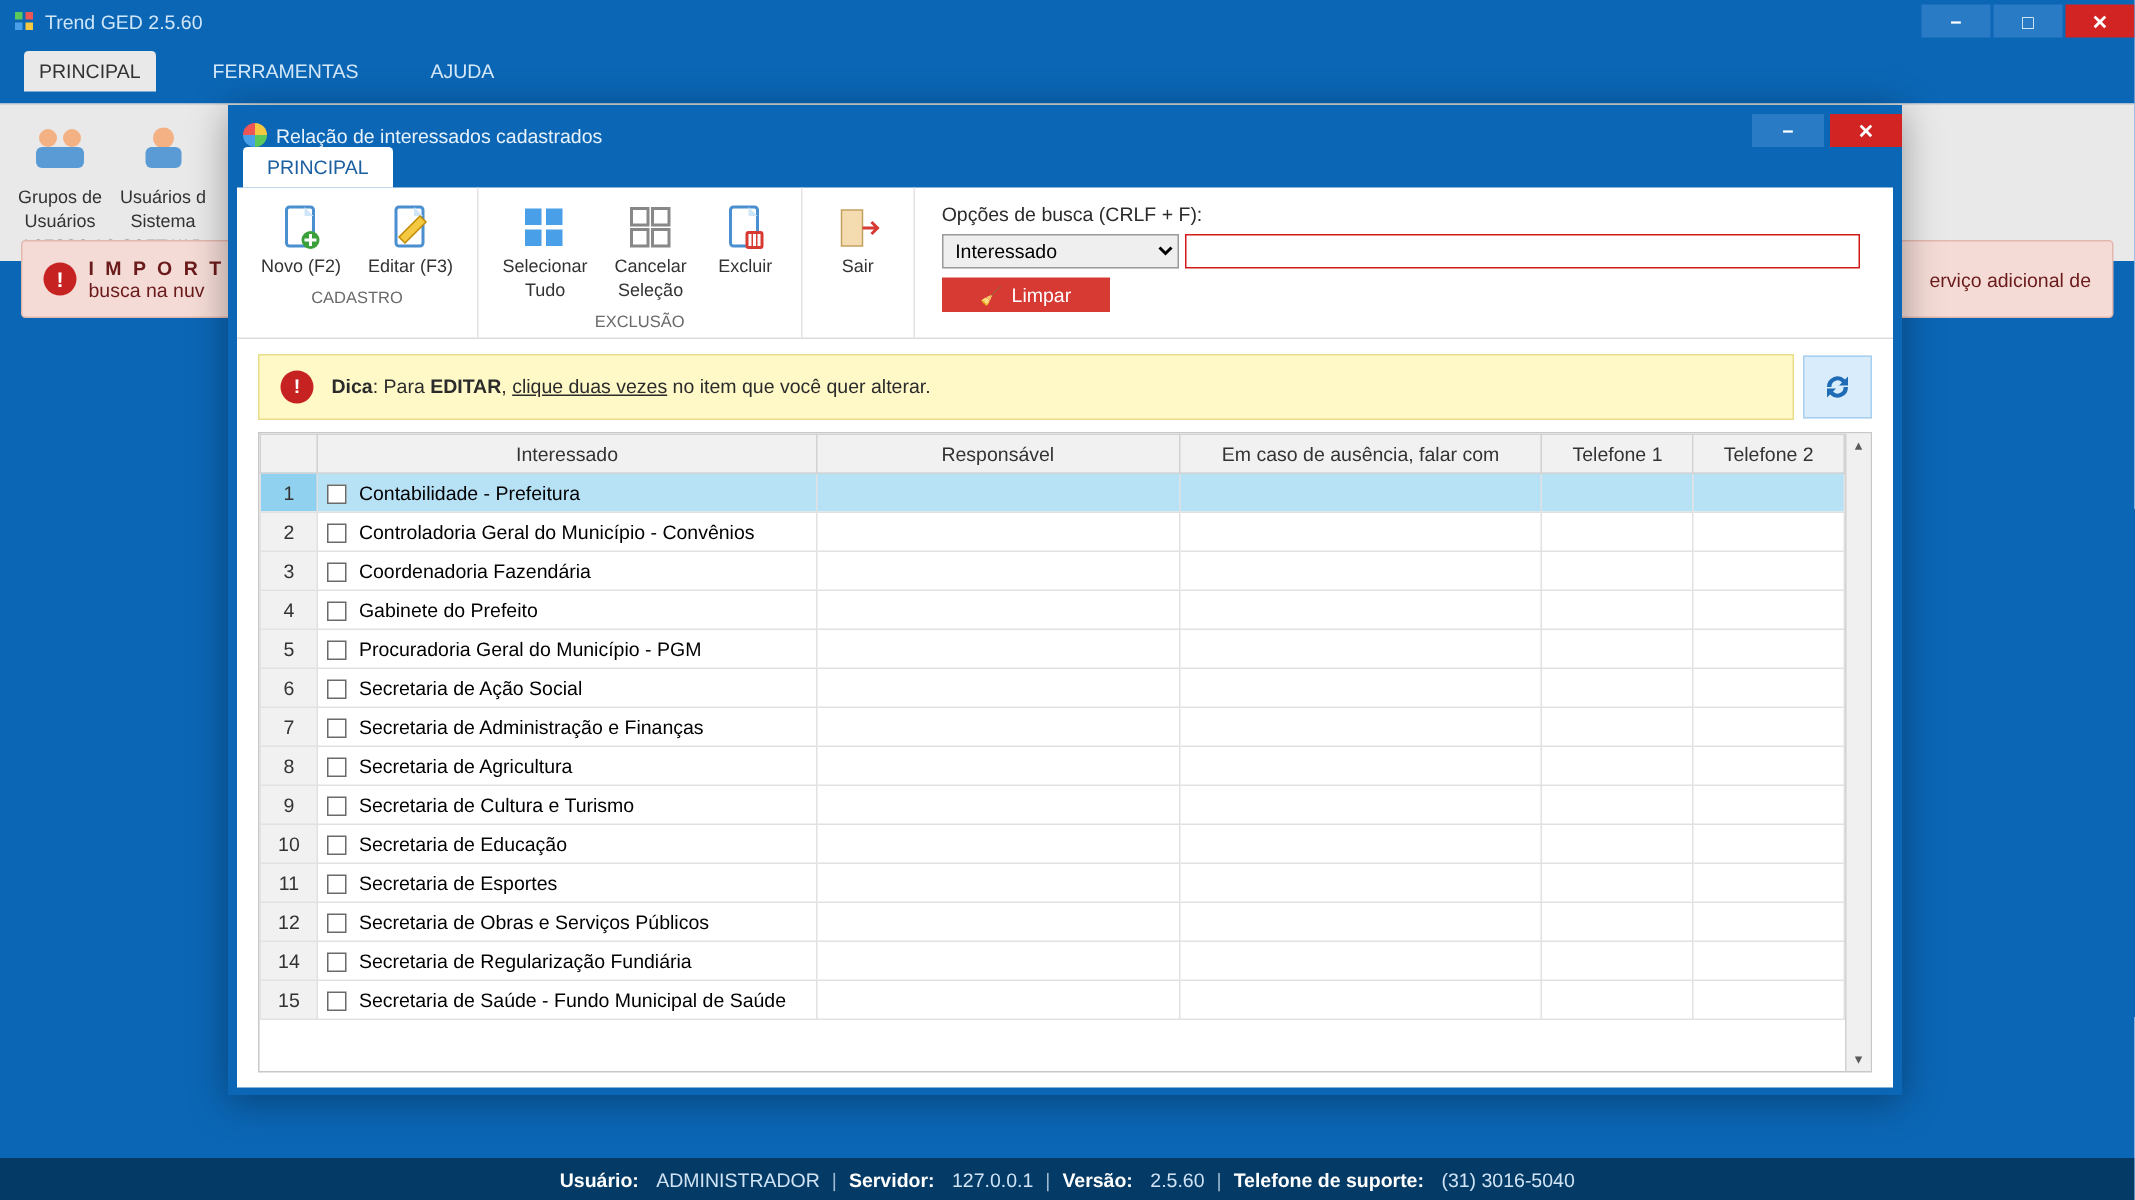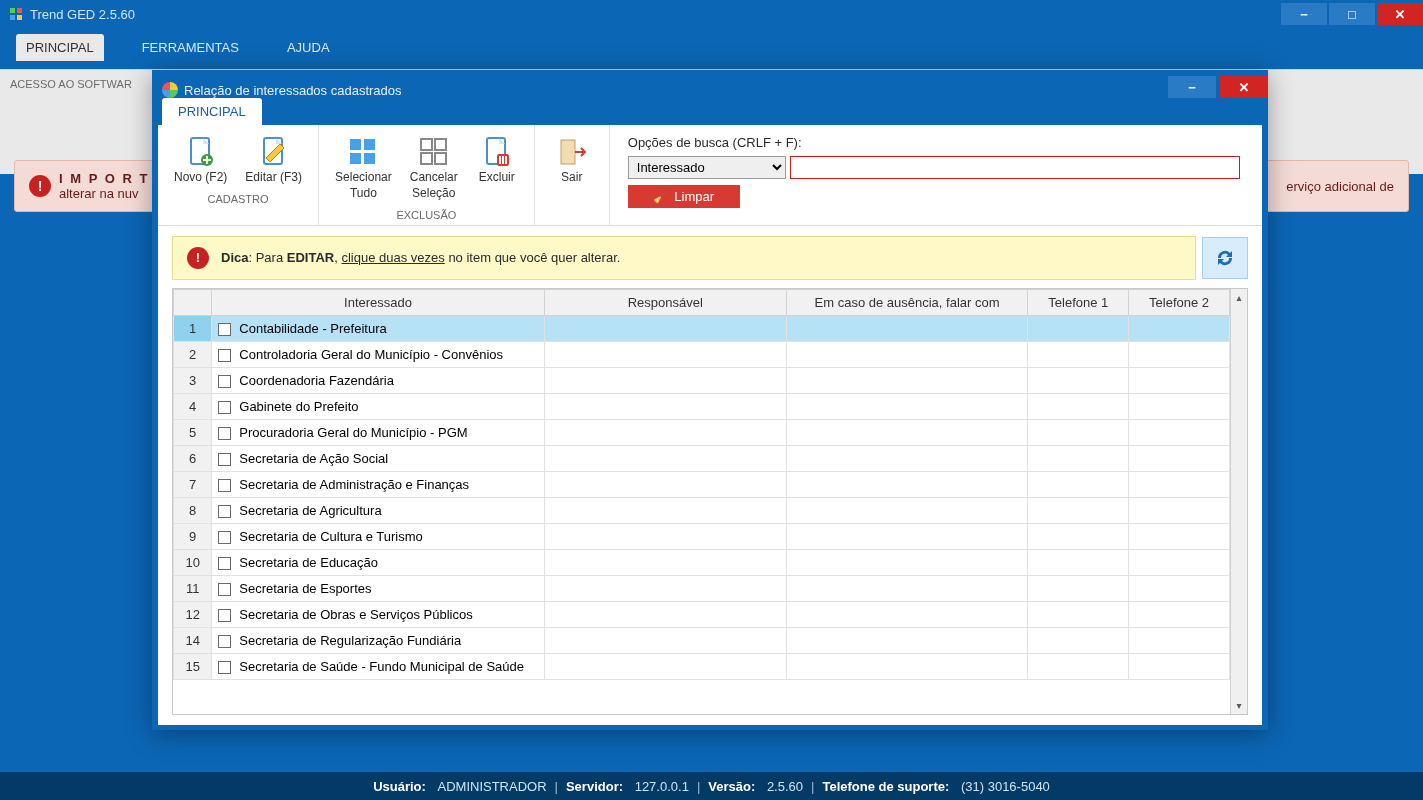--- a/index.html
+++ b/index.html
@@ -295,29 +295,52 @@
 </div>
 
 <div class="menubar">
   <div class="tab active">PRINCIPAL</div>
   <div class="tab">FERRAMENTAS</div>
   <div class="tab">AJUDA</div>
 </div>
 
 <div class="ribbon-bg">
   <div class="ribbon-group">
+    <div style="display:flex;gap:8px;">
+      <div class="ribbon-group" style="padding:0 2px;">
+        <div class="icon">
+          <svg width="40" height="36">
+              <circle cx="12" cy="12" r="6" fill="#f4b183"></circle>
+              <circle cx="28" cy="12" r="6" fill="#f4b183"></circle>
+              <rect x="4" y="18" width="32" height="14" rx="4" fill="#5b9bd5"></rect>
+            </svg>
+        </div>
+        <div class="lbl">Grupos de</div>
+        <div class="lbl">Usuários</div>
+      </div>
+      <div class="ribbon-group" style="padding:0 2px;">
+        <div class="icon">
+          <svg width="40" height="36">
+              <circle cx="20" cy="12" r="7" fill="#f4b183"></circle>
+              <rect x="8" y="18" width="24" height="14" rx="4" fill="#5b9bd5"></rect>
+            </svg>
+        </div>
+        <div class="lbl">Usuários d</div>
+        <div class="lbl">Sistema</div>
+      </div>
+    </div>
     <div class="gname">ACESSO AO SOFTWAR</div>
   </div>
 </div>
 
 <div class="impbar">
   <span class="bang">!</span>
   <div>
     <div style="font-weight:bold;letter-spacing:2px;">I M P O R T A</div>
-    <div>alterar na nuv</div>
+    <div>busca na nuv</div>
   </div>
   <div style="margin-left:auto;">erviço adicional de</div>
 </div>
 
 <div class="dialog">
   <div class="dlg-title">
     <span class="dicon"></span>
     <span>Relação de interessados cadastrados</span>
     <div class="dlg-winbtns">
       <div class="dlg-winbtn min">−</div>

